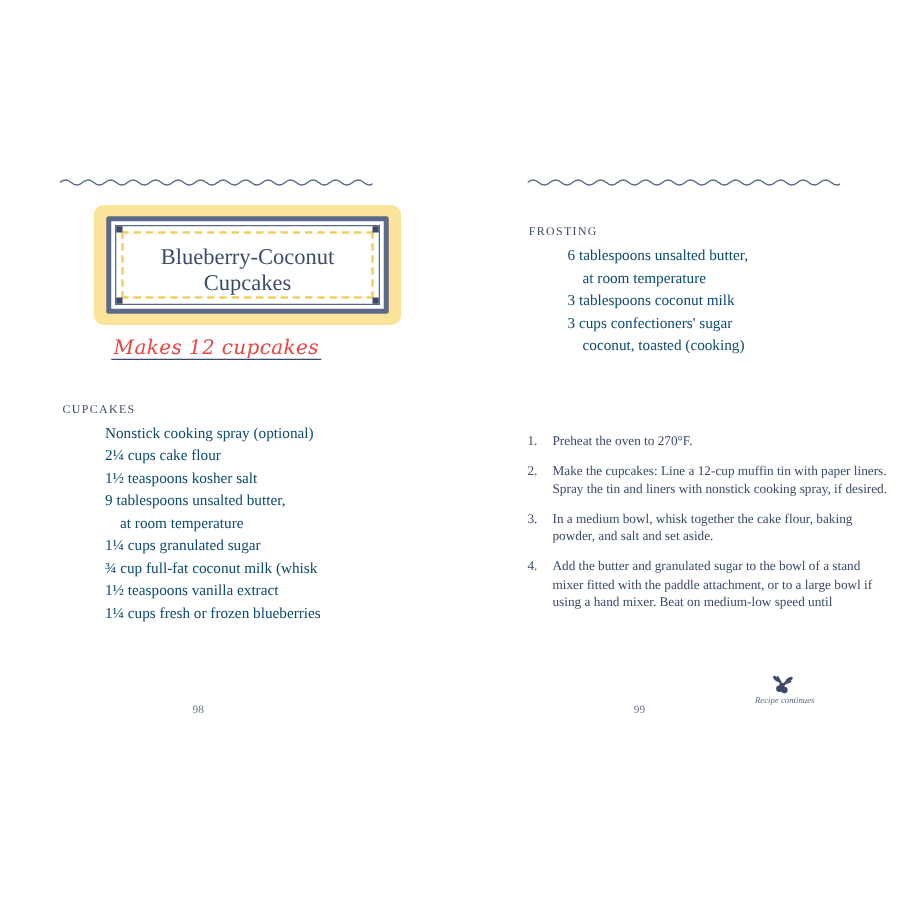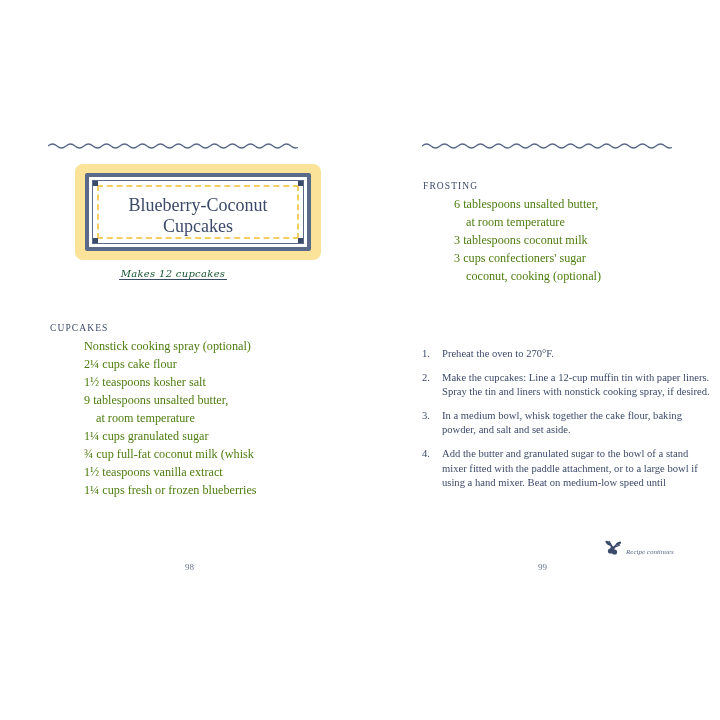--- a/index.html
+++ b/index.html
@@ -62,51 +62,51 @@
       line-height: 21px;
       color: #3c4a6a;
     }
 
     .yield {
       position: absolute;
       left: 0; width: 346px; top: 268px;
       text-align: center;
       font-family: "DejaVu Serif", serif;
       font-style: italic;
-      font-size: 10px;
-      color: #14532d;
+      font-size: 16px;
+      color: #ef4444;
     }
     .yield span {
       border-bottom: 1px solid #3c4a6a;
       padding: 0 2px;
       letter-spacing: 0.3px;
     }
 
     .section-heading {
       position: absolute;
       font-size: 9.5px;
       letter-spacing: 1.1px;
       font-weight: normal;
       color: #3c4a6a;
     }
     .ingredients {
       position: absolute;
       list-style: none;
       font-size: 12.2px;
       line-height: 18px;
-      color: #4d7c0f;
+      color: #0c4a6e;
     }
     .ingredients li.cont { padding-left: 12px; }
 
     .page-num {
       position: absolute;
       top: 562px;
       font-size: 9px;
       color: #6a7690;
-      text-align: right;
+      text-align: left;
       width: 40px;
     }
 
     .steps {
       position: absolute;
       left: 62px; top: 347px;
       width: 290px;
       list-style: none;
       font-size: 10.6px;
       line-height: 14.6px;
@@ -115,24 +115,25 @@
     .steps li {
       display: flex;
       margin-bottom: 9px;
     }
     .steps .num { width: 20px; flex: none; }
     .steps .txt { flex: 1; }
 
     .continues {
       position: absolute;
       left: 244px; top: 540px;
-      display: flex; align-items: flex-end;
+      display: flex; align-items: center;
       font-size: 7px;
       font-style: italic;
       color: #5a6a88;
+      flex-direction: column;
     }
     .continues svg { margin-right: 4px; }
   </style>
 </head>
 <body>
 
 <div class="page page-left">
   <svg class="wave" viewBox="0 0 250 10" preserveAspectRatio="none">
     <path d="M0 5 Q 4.5 1, 9 5 T 18 5 T 27 5 T 36 5 T 45 5 T 54 5 T 63 5 T 72 5 T 81 5 T 90 5 T 99 5 T 108 5 T 117 5 T 126 5 T 135 5 T 144 5 T 153 5 T 162 5 T 171 5 T 180 5 T 189 5 T 198 5 T 207 5 T 216 5 T 225 5 T 234 5 T 243 5 T 252 5" fill="none" stroke="#5a6a88" stroke-width="1.2"></path>
   </svg>
@@ -179,21 +180,21 @@
     <path d="M0 5 Q 4.5 1, 9 5 T 18 5 T 27 5 T 36 5 T 45 5 T 54 5 T 63 5 T 72 5 T 81 5 T 90 5 T 99 5 T 108 5 T 117 5 T 126 5 T 135 5 T 144 5 T 153 5 T 162 5 T 171 5 T 180 5 T 189 5 T 198 5 T 207 5 T 216 5 T 225 5 T 234 5 T 243 5 T 252 5" fill="none" stroke="#5a6a88" stroke-width="1.2"></path>
   </svg>
 
   <div class="section-heading" style="left:63px; top:181px;">FROSTING</div>
 
   <ul class="ingredients" style="left:94px; top:195px;">
     <li>6 tablespoons unsalted butter,</li>
     <li class="cont">at room temperature</li>
     <li>3 tablespoons coconut milk</li>
     <li>3 cups confectioners' sugar</li>
-    <li class="cont">coconut, cooking (optional)</li>
+    <li class="cont">coconut, toasted (cooking)</li>
   </ul>
 
   <ol class="steps">
     <li>
       <span class="num">1.</span>
       <span class="txt">Preheat the oven to 270°F.</span>
     </li>
     <li>
       <span class="num">2.</span>
       <span class="txt">Make the cupcakes: Line a 12-cup muffin tin with paper liners. Spray the tin and liners with nonstick cooking spray, if desired.</span>

